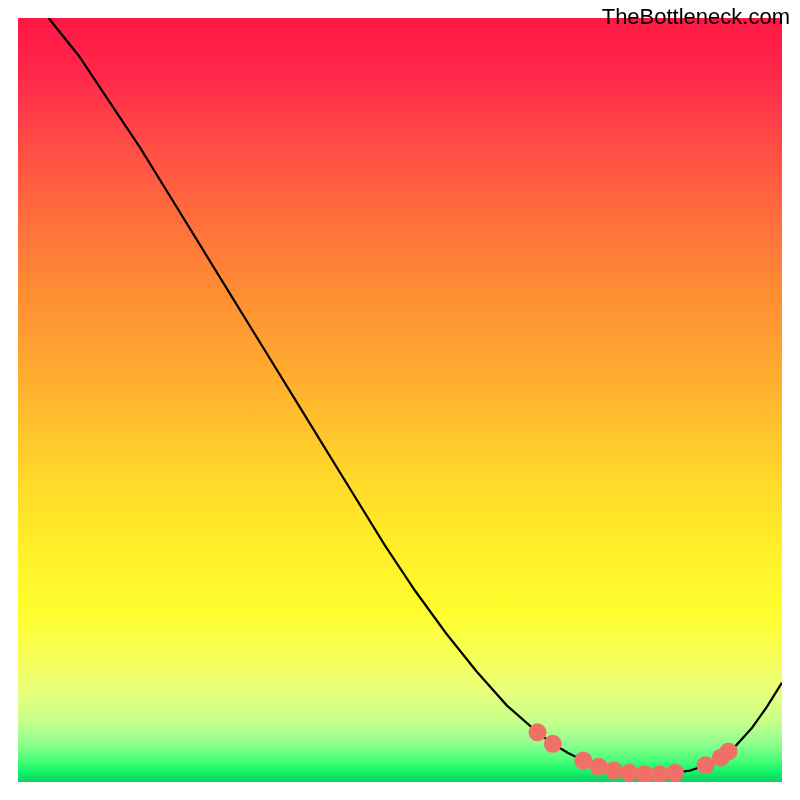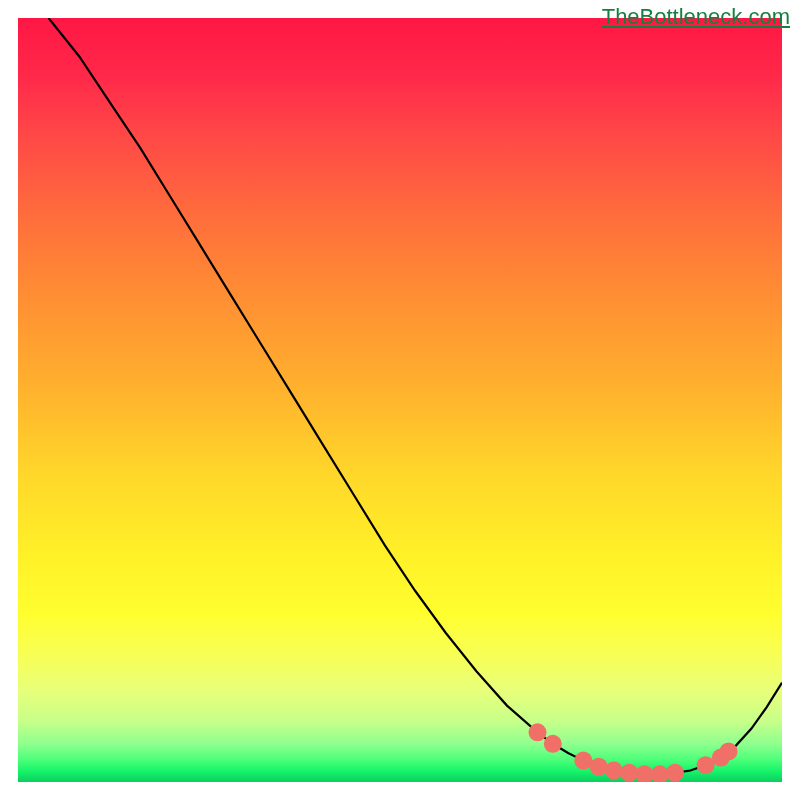--- a/index.html
+++ b/index.html
@@ -33,26 +33,25 @@
       #8fff8f 95%,
       #4fff7a 97%,
       #18f56a 98.5%,
       #0ad060 100%
     );
   }
   .watermark {
     position: absolute;
     top: 4px;
     right: 10px;
-    color: #15803d;
+    color: #000000;
     font-size: 22px;
     font-weight: 500;
     letter-spacing: 0;
     z-index: 10;
-    text-decoration: underline;
   }
   svg.curve {
     position: absolute;
     left: 0; top: 0;
     width: 100%;
     height: 100%;
     z-index: 5;
   }
   .dot {
     fill: #f07068;

